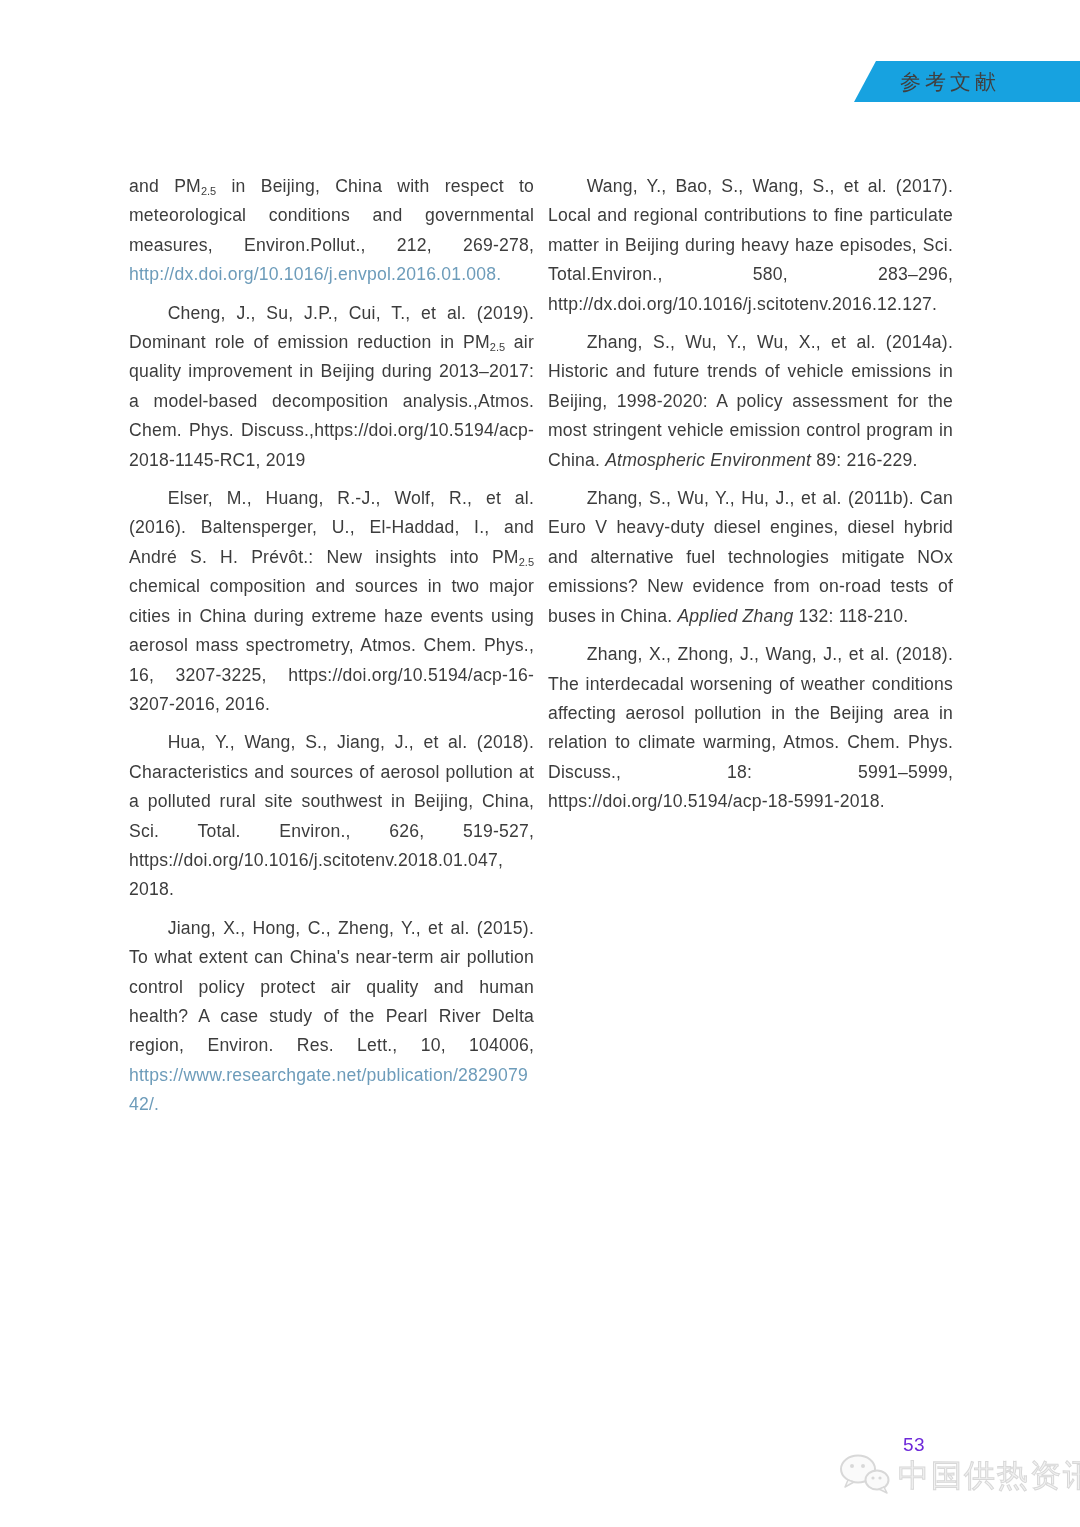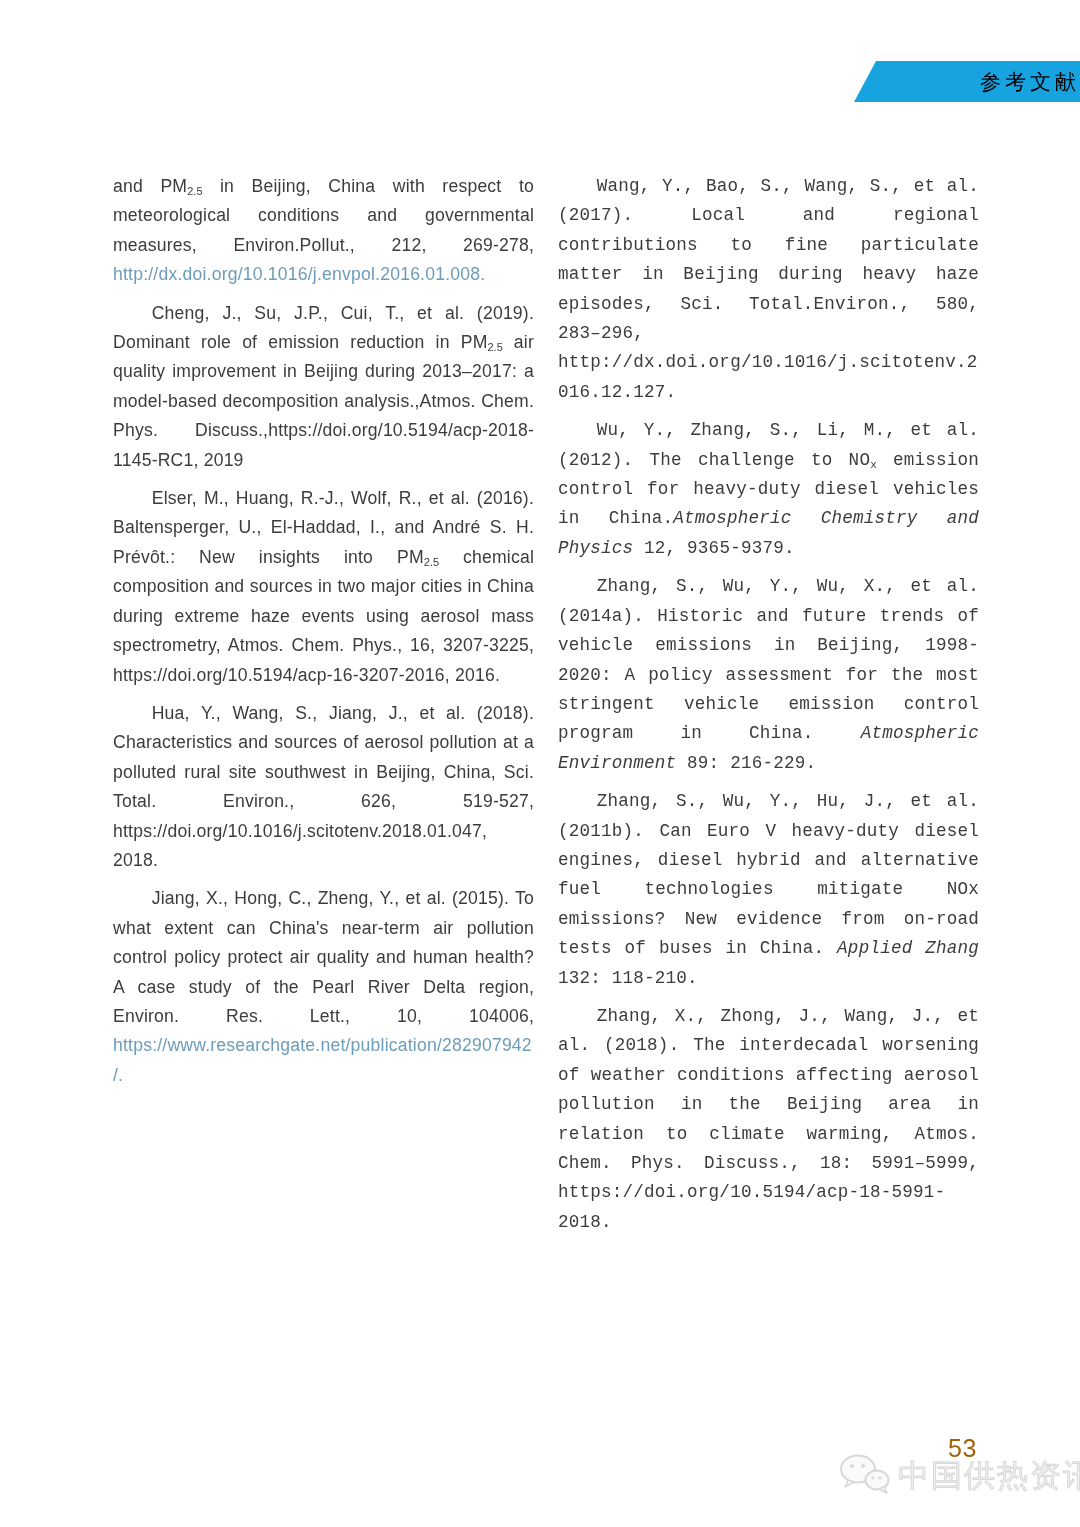--- a/index.html
+++ b/index.html
@@ -7,41 +7,41 @@
     width:1080px;height:1527px;position:relative;background:#ffffff;
     font-family:"Liberation Sans", sans-serif;overflow:hidden;
   }
   
   .banner{
     position:absolute;top:61px;right:0;width:226px;height:41px;
     background:#17a2e0;
     clip-path:polygon(22px 0, 100% 0, 100% 100%, 0 100%);
   }
   .banner-label{
-    color:#000000;font-size:21px;letter-spacing:4px;line-height:41px;
-    padding-left:46px;display:block;text-align:right;
+    color:#404040;font-size:21px;letter-spacing:4px;line-height:41px;
+    padding-left:46px;display:block;
   }
   
   .col{
     position:absolute;top:172px;width:421px;
     color:#3c3c3c;font-size:17.6px;line-height:29.4px;
     text-align:justify;letter-spacing:0.2px;
     overflow-wrap:break-word;
   }
   .col-left{left:113px;}
-  .col-right{left:558px;font-family:Liberation Mono, monospace;}
-  p.ref{margin:0 0 9px 0;text-indent:2.2em;}
+  .col-right{left:532px;}
+  p.ref{margin:0 0 9px 16px;text-indent:2.2em;}
   p.ref.noindent{text-indent:0;}
   p.ref sub{font-size:11px;line-height:0;vertical-align:-3px;letter-spacing:0;}
   p.ref i{font-style:italic;}
   .link{color:#6d9cba;}
   
   .page-number{
-    position:absolute;top:1434px;left:948px;
-    font-size:25px;color:#a16207;letter-spacing:0.5px;
+    position:absolute;top:1434px;left:903px;
+    font-size:19px;color:#6d28d9;letter-spacing:0.5px;
   }
   .watermark{
     position:absolute;top:1452px;left:838px;
     display:flex;align-items:center;gap:6px;
   }
   .watermark-text{
     font-size:31px;letter-spacing:2px;
     color:#f2f2f2;-webkit-text-stroke:1px #d8d8d8;
     text-shadow:0 1px 1px #ffffff;
     white-space:nowrap;
@@ -56,21 +56,20 @@
 
 <div class="col col-left">
     <p class="ref noindent"><span>and PM</span><sub>2.5</sub><span> in Beijing, China with respect to meteorological conditions and governmental measures, Environ.Pollut., 212, 269-278, </span><span class="link">http://dx.doi.org/10.1016/j.envpol.2016.01.008.</span></p>
     <p class="ref"><span>Cheng, J., Su, J.P., Cui, T., et al. (2019). Dominant role of emission reduction in PM</span><sub>2.5</sub><span> air quality improvement in Beijing during 2013–2017: a model-based decomposition analysis.,Atmos. Chem. Phys. Discuss.,https://doi.org/10.5194/acp-2018-1145-RC1, 2019</span></p>
     <p class="ref"><span>Elser, M., Huang, R.-J., Wolf, R., et al. (2016). Baltensperger, U., El-Haddad, I., and André S. H. Prévôt.: New insights into PM</span><sub>2.5</sub><span> chemical composition and sources in two major cities in China during extreme haze events using aerosol mass spectrometry, Atmos. Chem. Phys., 16, 3207-3225, https://doi.org/10.5194/acp-16-3207-2016, 2016.</span></p>
     <p class="ref"><span>Hua, Y., Wang, S., Jiang, J., et al. (2018). Characteristics and sources of aerosol pollution at a polluted rural site southwest in Beijing, China, Sci. Total. Environ., 626, 519-527, https://doi.org/10.1016/j.scitotenv.2018.01.047, 2018.</span></p>
     <p class="ref"><span>Jiang, X., Hong, C., Zheng, Y., et al. (2015). To what extent can China's near-term air pollution control policy protect air quality and human health? A case study of the Pearl River Delta region, Environ. Res. Lett., 10, 104006, </span><span class="link">https://www.researchgate.net/publication/282907942/.</span></p>
   </div>
 <div class="col col-right">
     <p class="ref"><span>Wang, Y., Bao, S., Wang, S., et al. (2017). Local and regional contributions to fine particulate matter in Beijing during heavy haze episodes, Sci. Total.Environ., 580, 283–296, http://dx.doi.org/10.1016/j.scitotenv.2016.12.127.</span></p>
-    <p class="ref"><span>Wu, Y., Zhang, S., Li, M., et al. (2012). The challenge to NO</span><sub>x</sub><span> emission control for heavy-duty diesel vehicles in China.</span><i>Atmospheric Chemistry and Physics</i><span> 12, 9365-9379.</span></p>
     <p class="ref"><span>Zhang, S., Wu, Y., Wu, X., et al. (2014a). Historic and future trends of vehicle emissions in Beijing, 1998-2020: A policy assessment for the most stringent vehicle emission control program in China. </span><i>Atmospheric Environment</i><span> 89: 216-229.</span></p>
     <p class="ref"><span>Zhang, S., Wu, Y., Hu, J., et al. (2011b). Can Euro V heavy-duty diesel engines, diesel hybrid and alternative fuel technologies mitigate NOx emissions? New evidence from on-road tests of buses in China. </span><i>Applied Zhang</i><span> 132: 118-210.</span></p>
     <p class="ref"><span>Zhang, X., Zhong, J., Wang, J., et al. (2018). The interdecadal worsening of weather conditions affecting aerosol pollution in the Beijing area in relation to climate warming, Atmos. Chem. Phys. Discuss., 18: 5991–5999, https://doi.org/10.5194/acp-18-5991-2018.</span></p>
   </div>
 
 <div class="page-number">53</div>
 
 <div class="watermark">
   <span>
     <svg width="54" height="44" viewBox="0 0 54 44">

